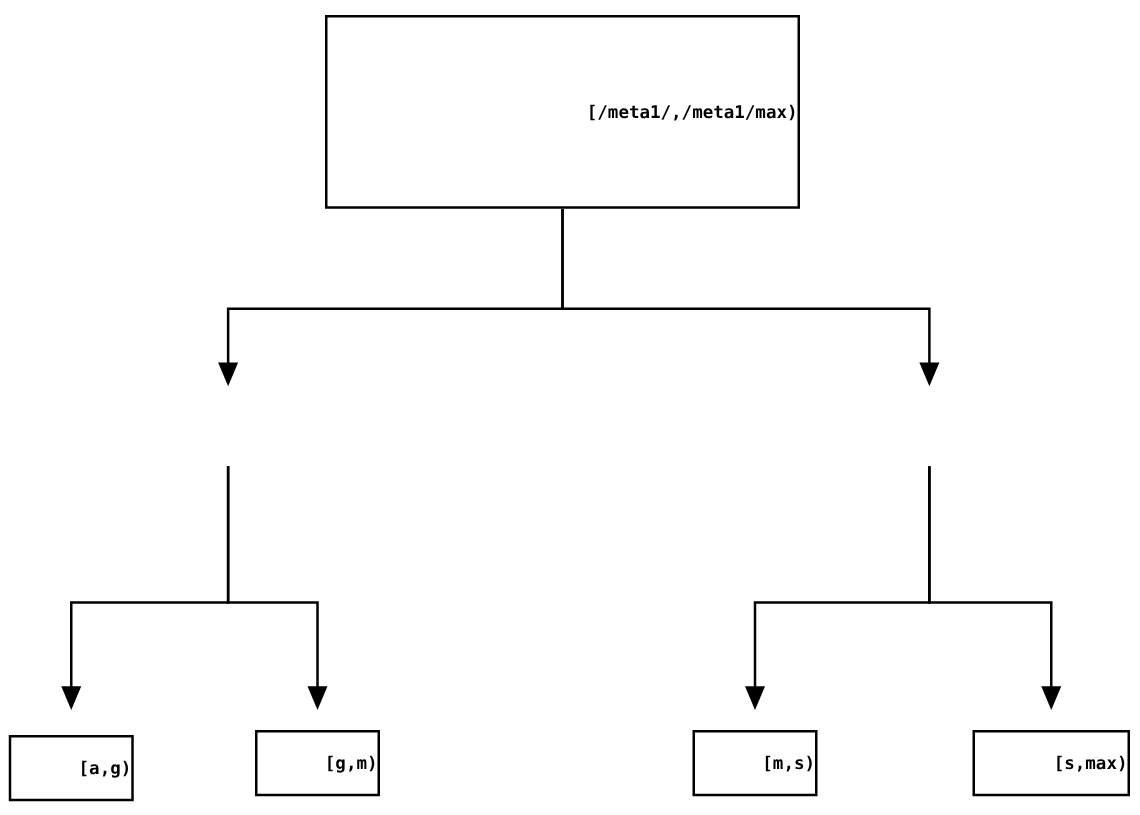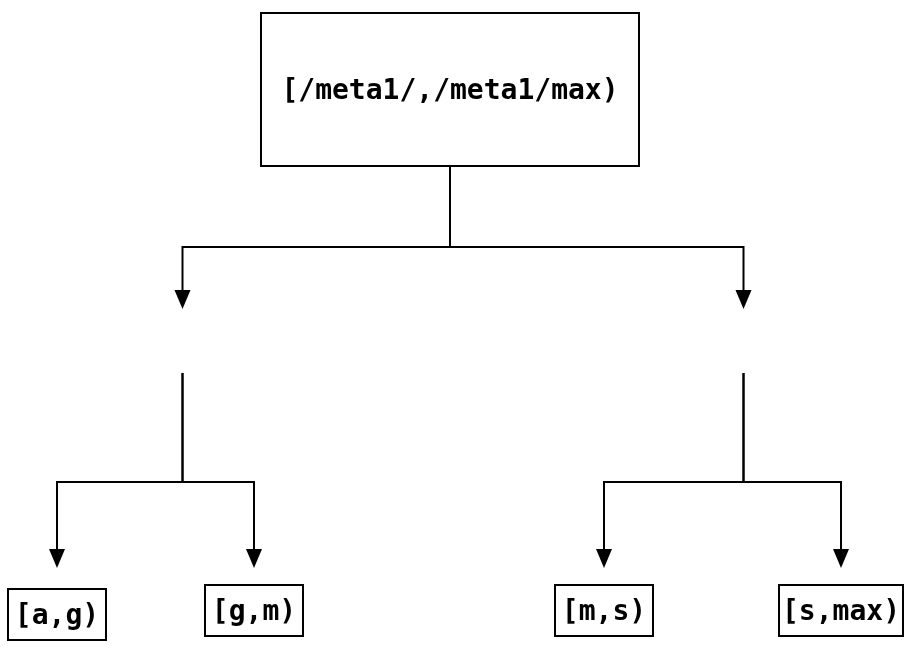--- a/index.html
+++ b/index.html
@@ -30,23 +30,23 @@
     fill: #000000;
     stroke: none;
   }
   .node {
     position: absolute;
     box-sizing: border-box;
     background: #ffffff;
     border: 2px solid #000000;
     display: flex;
     align-items: center;
-    justify-content: center;
+    justify-content: flex-end;
     font-family: "DejaVu Sans Mono", "Liberation Mono", monospace;
-    font-size: 28px;
+    font-size: 14px;
     font-weight: bold;
     color: #000000;
     white-space: nowrap;
   }
   .node-root   { left: 260px; top: 12px;  width: 380px; height: 155px; }
   .node-m2l    { left: 22px;  top: 325px; width: 321px; height: 48px; }
   .node-m2r    { left: 582px; top: 325px; width: 323px; height: 48px; }
   .node-leaf1  { left: 7px;   top: 588px; width: 100px; height: 53px; }
   .node-leaf2  { left: 204px; top: 584px; width: 100px; height: 53px; }
   .node-leaf3  { left: 554px; top: 584px; width: 100px; height: 53px; }

